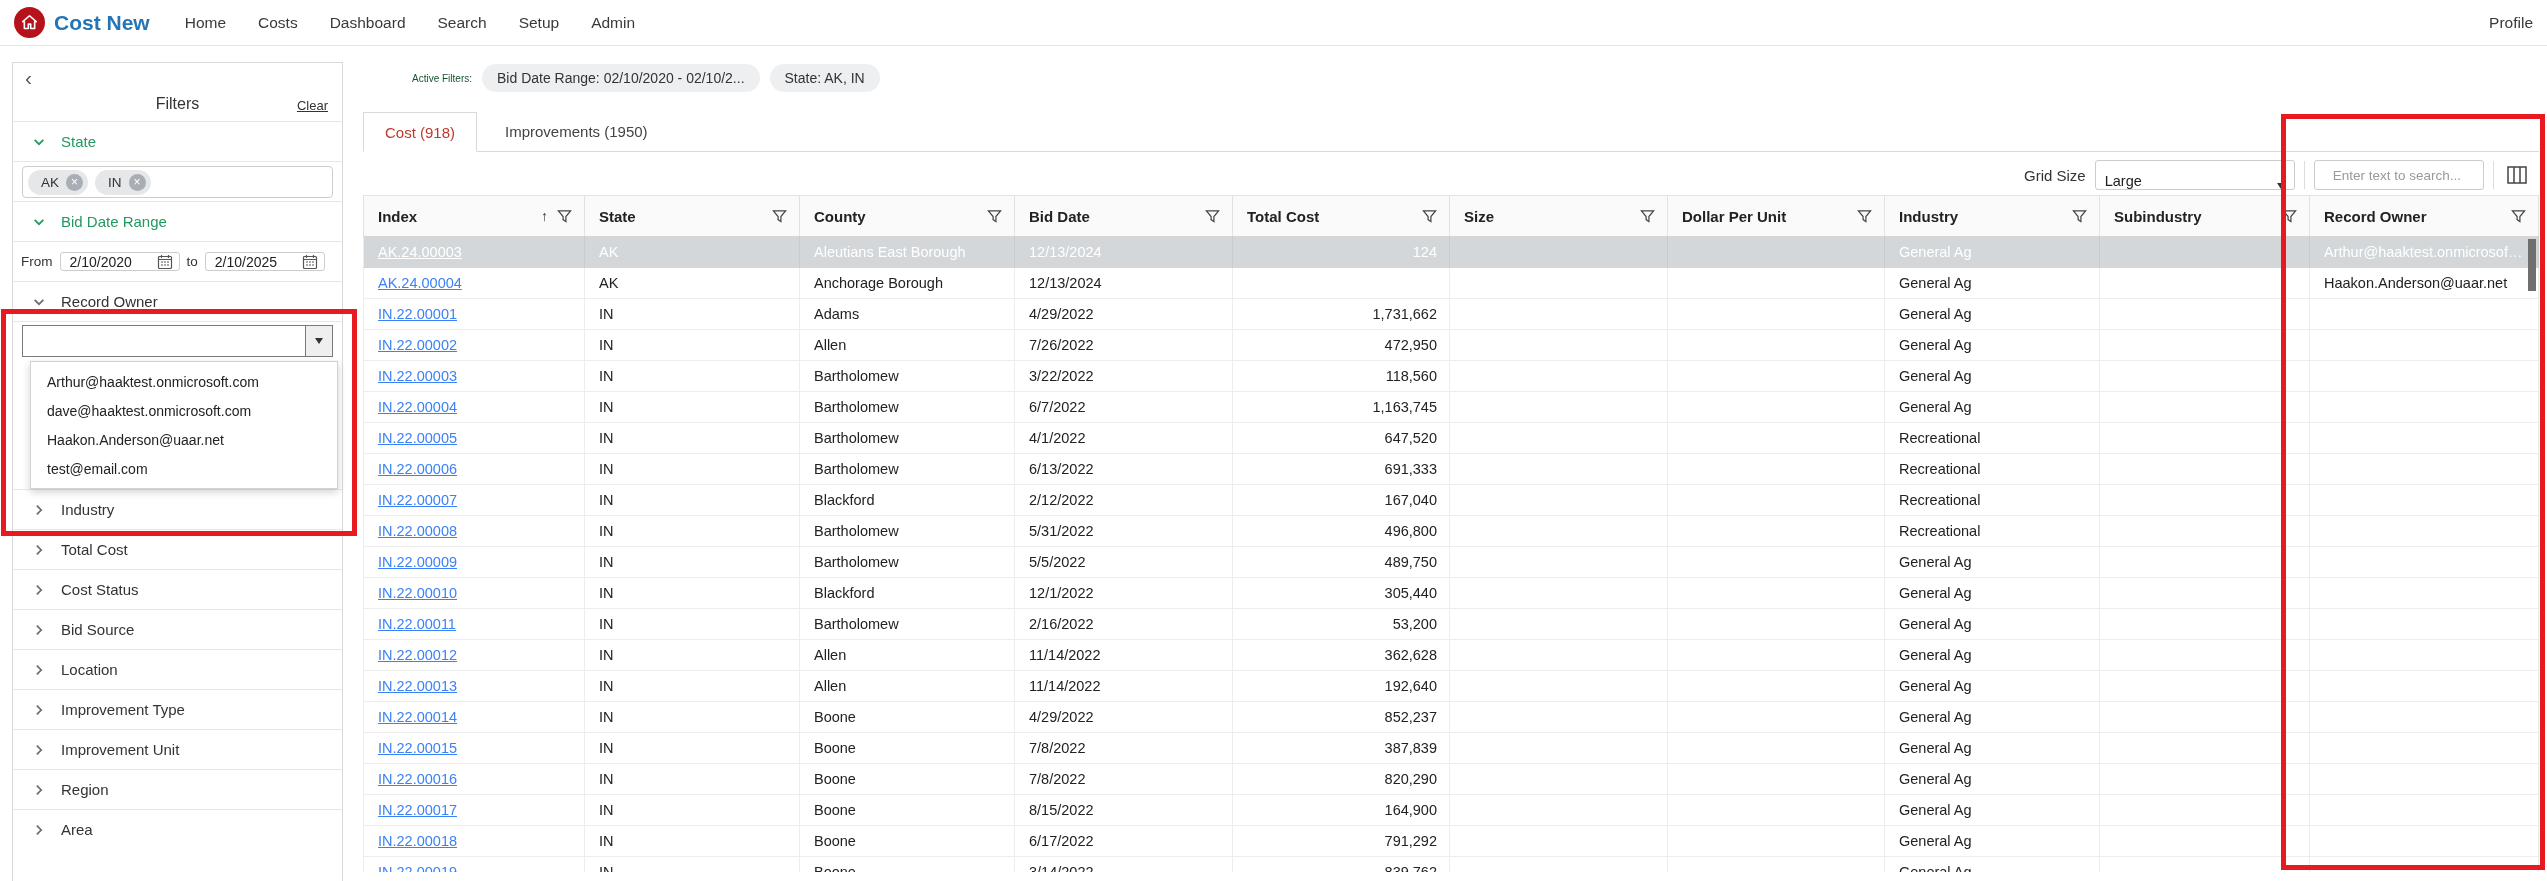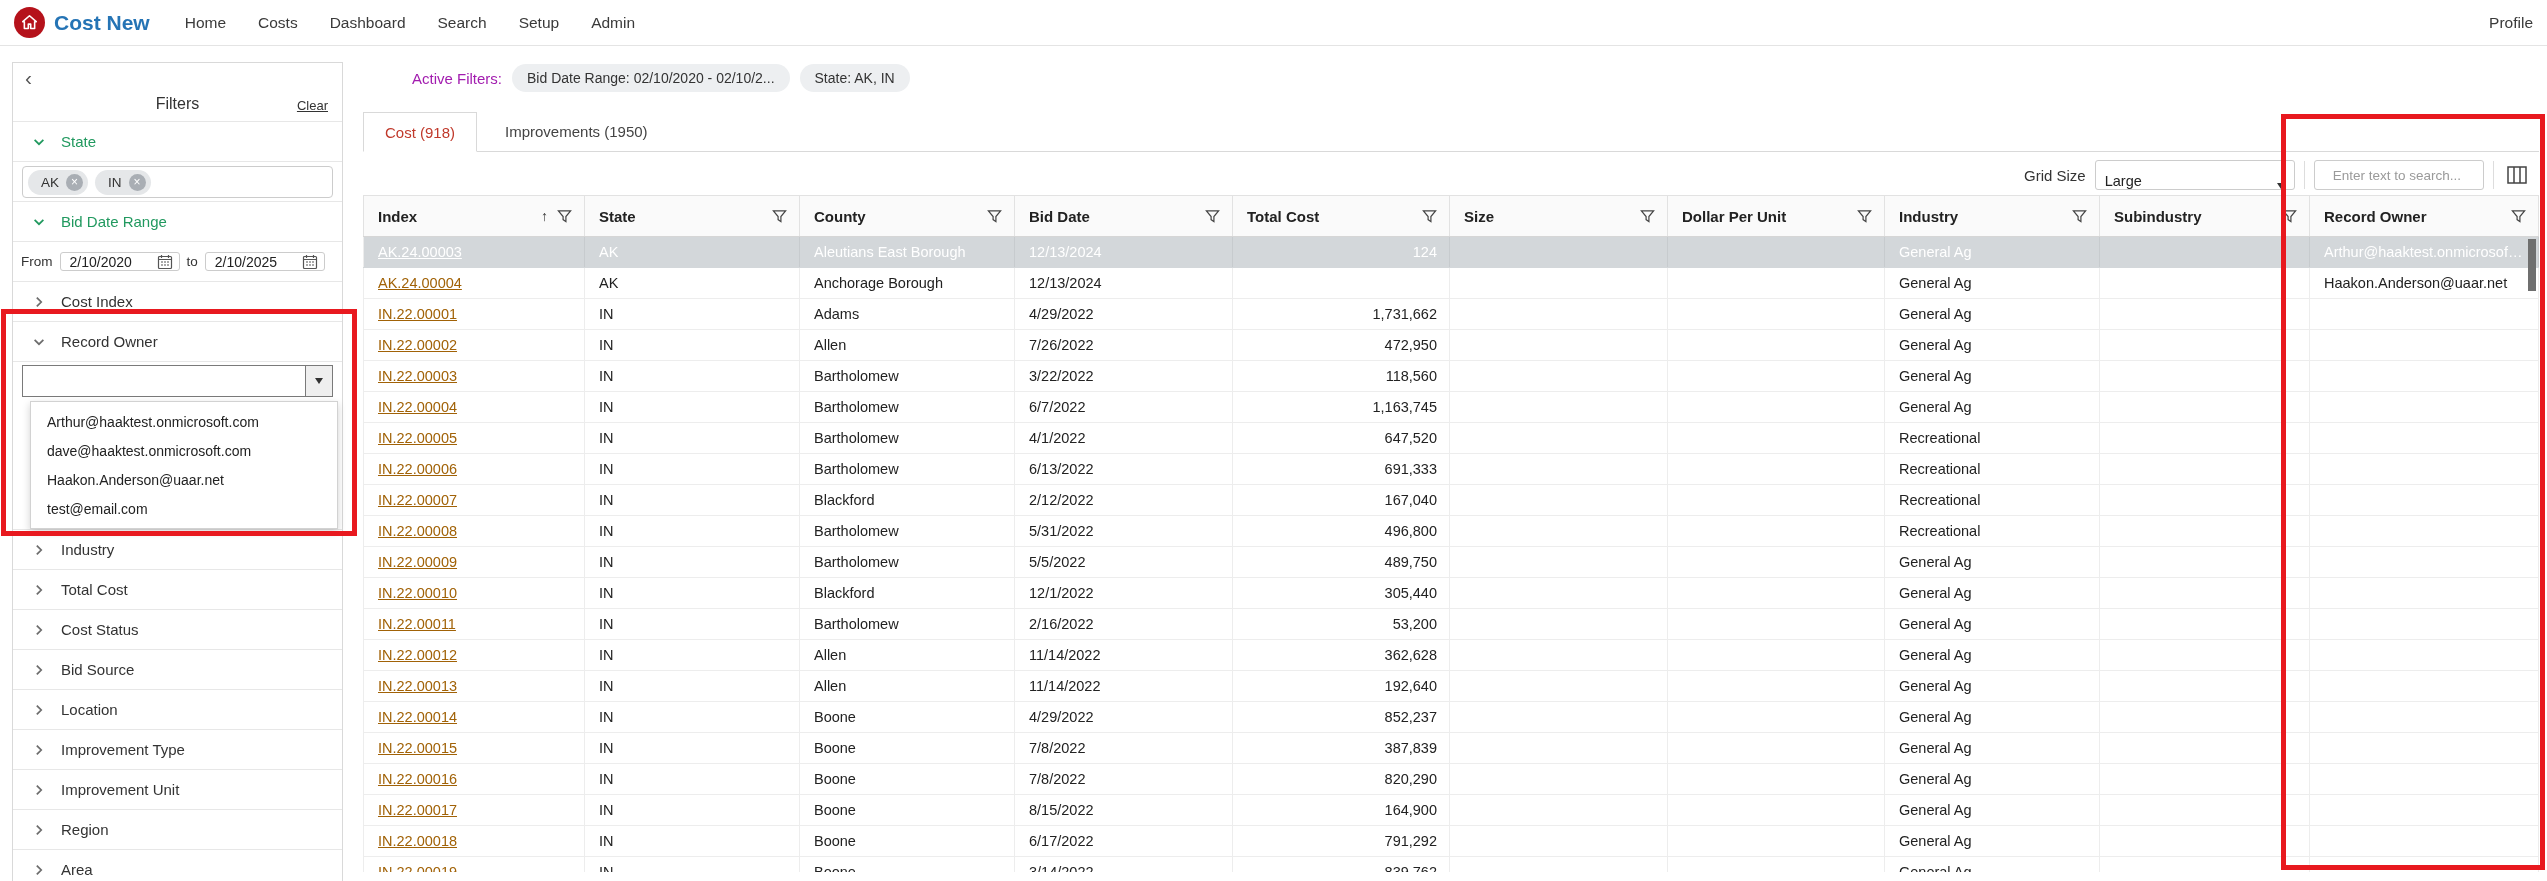--- a/index.html
+++ b/index.html
@@ -68,21 +68,21 @@
 
   
   .redbox1 { position:absolute; left:1px; top:309px; width:356px; height:227px;
     border:5px solid #e8191f; z-index:50; pointer-events:none; }
   .redbox2 { position:absolute; left:2281px; top:114px; width:264px; height:756px;
     border:5px solid #e8191f; z-index:50; pointer-events:none; }
 
   
   .af-row { position:absolute; left:412px; top:63px; height:30px; display:flex;
     align-items:center; gap:10px; }
-  .af-label { font-size:15px; color:#a21caf; }
+  .af-label { font-size:10px; color:#14532d; }
   .pill { background:#edeff1; border-radius:15px; height:28px; display:flex;
     align-items:center; padding:0 15px; font-size:14px; color:#333; white-space:nowrap; }
   .tabs { position:absolute; left:363px; top:112px; width:2176px; height:40px;
     display:flex; border-bottom:1px solid #d9d9d9; }
   .tab { display:flex; align-items:center; padding:0 21px; font-size:15px; color:#444;
     cursor:pointer; white-space:nowrap; }
   .tab.active { border:1px solid #d9d9d9; border-bottom:1px solid #fff;
     margin-bottom:-1px; color:#c0392b; background:#fff; }
   .tab.inactive { padding:0 28px; }
   .toolbar { position:absolute; left:2024px; top:160px; height:30px; display:flex;
@@ -109,21 +109,21 @@
   .gth .icons { margin-left:auto; display:flex; align-items:center; gap:9px; }
   .sortarrow { font-size:14px; color:#333; font-weight:400; }
   .funnel { display:flex; cursor:pointer; }
   .grow { display:flex; height:31px; border-bottom:1px solid #ededed; cursor:pointer;
     background:#fff; }
   .gcell { padding:0 12px 0 14px; font-size:14.5px; color:#222; display:flex;
     align-items:center; border-right:1px solid #ededed; overflow:hidden;
     white-space:nowrap; }
   .gcell:first-child { border-left:1px solid #ededed; }
   .gcell.num { justify-content:flex-end; }
-  .idx { text-decoration:underline; color:#a16207; cursor:pointer; }
+  .idx { text-decoration:underline; color:#3b82f6; cursor:pointer; }
   .gcell.ellip { display:block; line-height:30px; text-overflow:ellipsis; }
   .grow.selected { background:#d3d7da; border-bottom-color:#d3d7da; }
   .grow.selected .gcell { color:#fff; border-right-color:#c7cbce; }
   .grow.selected .idx { color:#fff; }
   .w0{width:222px}.w1{width:215px}.w2{width:215px}.w3{width:218px}.w4{width:217px}
   .w5{width:218px}.w6{width:217px}.w7{width:215px}.w8{width:210px}.w9{width:229px}
   .scrollthumb { position:absolute; right:3px; top:44px; width:8px; height:52px;
     background:#6f6f6f; cursor:pointer; }
 </style>
 </head>
@@ -200,28 +200,20 @@
       <span class="val">2/10/2025</span>
       <span class="cal">
           <svg width="16" height="16" viewBox="0 0 16 16" fill="none" stroke="#555" stroke-width="1.2">
             <rect x="1.5" y="2.5" width="13" height="12" rx="1"></rect>
             <path d="M1.5 5.5h13M4.5 1v3M11.5 1v3M4 8h2M7 8h2M10 8h2M4 11h2M7 11h2M10 11h2"></path>
           </svg>
         </span>
     </span>
   </div>
 
-  <div class="sb-sec">
-    <span class="chev right">
-        <svg width="14" height="14" viewBox="0 0 16 16" fill="none" stroke="currentColor" stroke-width="2">
-          <path d="M3 5.5l5 5 5-5"></path>
-        </svg>
-      </span>
-    <span>Cost Index</span>
-  </div>
 
   <div class="sb-sec">
     <span class="chev">
         <svg width="14" height="14" viewBox="0 0 16 16" fill="none" stroke="currentColor" stroke-width="2">
           <path d="M3 5.5l5 5 5-5"></path>
         </svg>
       </span>
     <span>Record Owner</span>
   </div>
   <div class="comborow">

